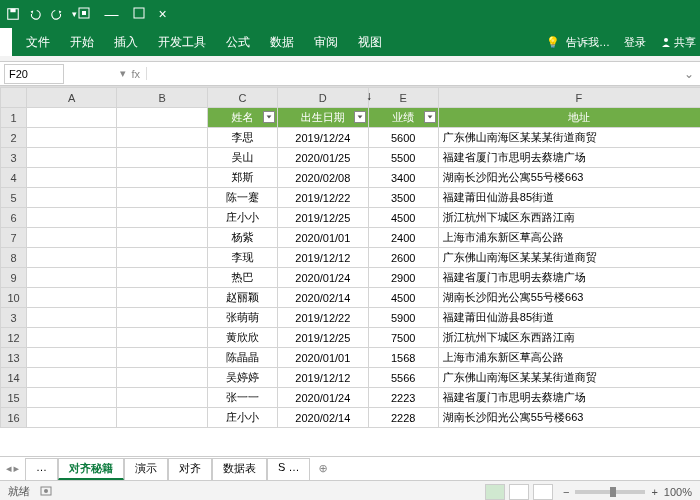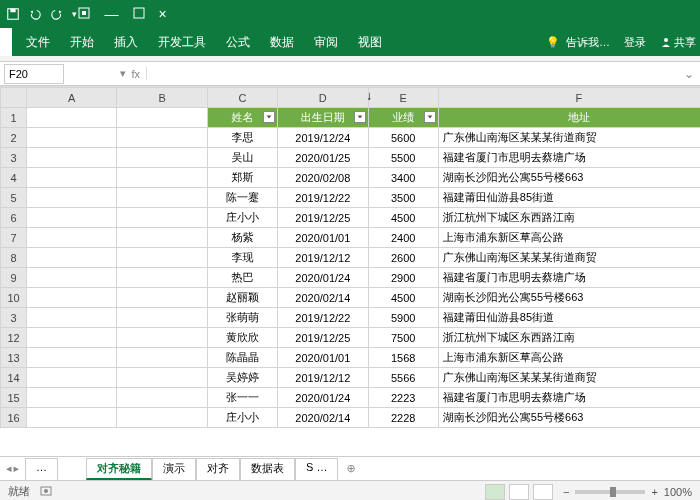--- a/index.html
+++ b/index.html
@@ -29,21 +29,21 @@
 .grid .corner { background: #e6e6e6; width: 26px; }
 .grid td { text-align: center; padding: 0 4px; }
 
 .hdr-cell { background: #70ad47; color: #fff; position: relative; }
 .hdr-cell .filter { position: absolute; right: 2px; top: 3px; width: 12px; height: 12px; border: 1px solid #888; background: #fff; display: flex; align-items: center; justify-content: center; }
 .hdr-cell .filter svg { width: 8px; height: 8px; }
 
 .sheet-tabs { height: 24px; background: #fff; border-top: 1px solid #ccc; display: flex; align-items: center; font-size: 11px; }
 .sheet-nav { display: flex; gap: 2px; padding: 0 6px; color: #888; }
 .sheet-tab { padding: 2px 10px; border: 1px solid #ccc; border-bottom: none; background: #fff; cursor: pointer; }
-.sheet-tab.active { border-bottom: 2px solid #0d7b3e; color: #0d7b3e; font-weight: bold; margin-left: 28px; }
+.sheet-tab.active { border-bottom: 2px solid #0d7b3e; color: #0d7b3e; font-weight: bold; }
 .add-sheet { padding: 0 8px; color: #888; }
 
 .status-bar { height: 22px; background: #f3f3f3; border-top: 1px solid #ccc; display: flex; align-items: center; padding: 0 8px; font-size: 11px; color: #555; }
 .status-bar .spacer { flex: 1; }
 .view-btns { display: flex; gap: 4px; margin-right: 10px; }
 .view-btn { width: 20px; height: 16px; border: 1px solid #ccc; background: #fff; }
 .view-btn.active { background: #d0e8d0; }
 .zoom { display: flex; align-items: center; gap: 6px; }
 .zoom-track { width: 70px; height: 4px; background: #ccc; position: relative; }
 .zoom-thumb { position: absolute; left: 50%; top: -3px; width: 6px; height: 10px; background: #888; }

